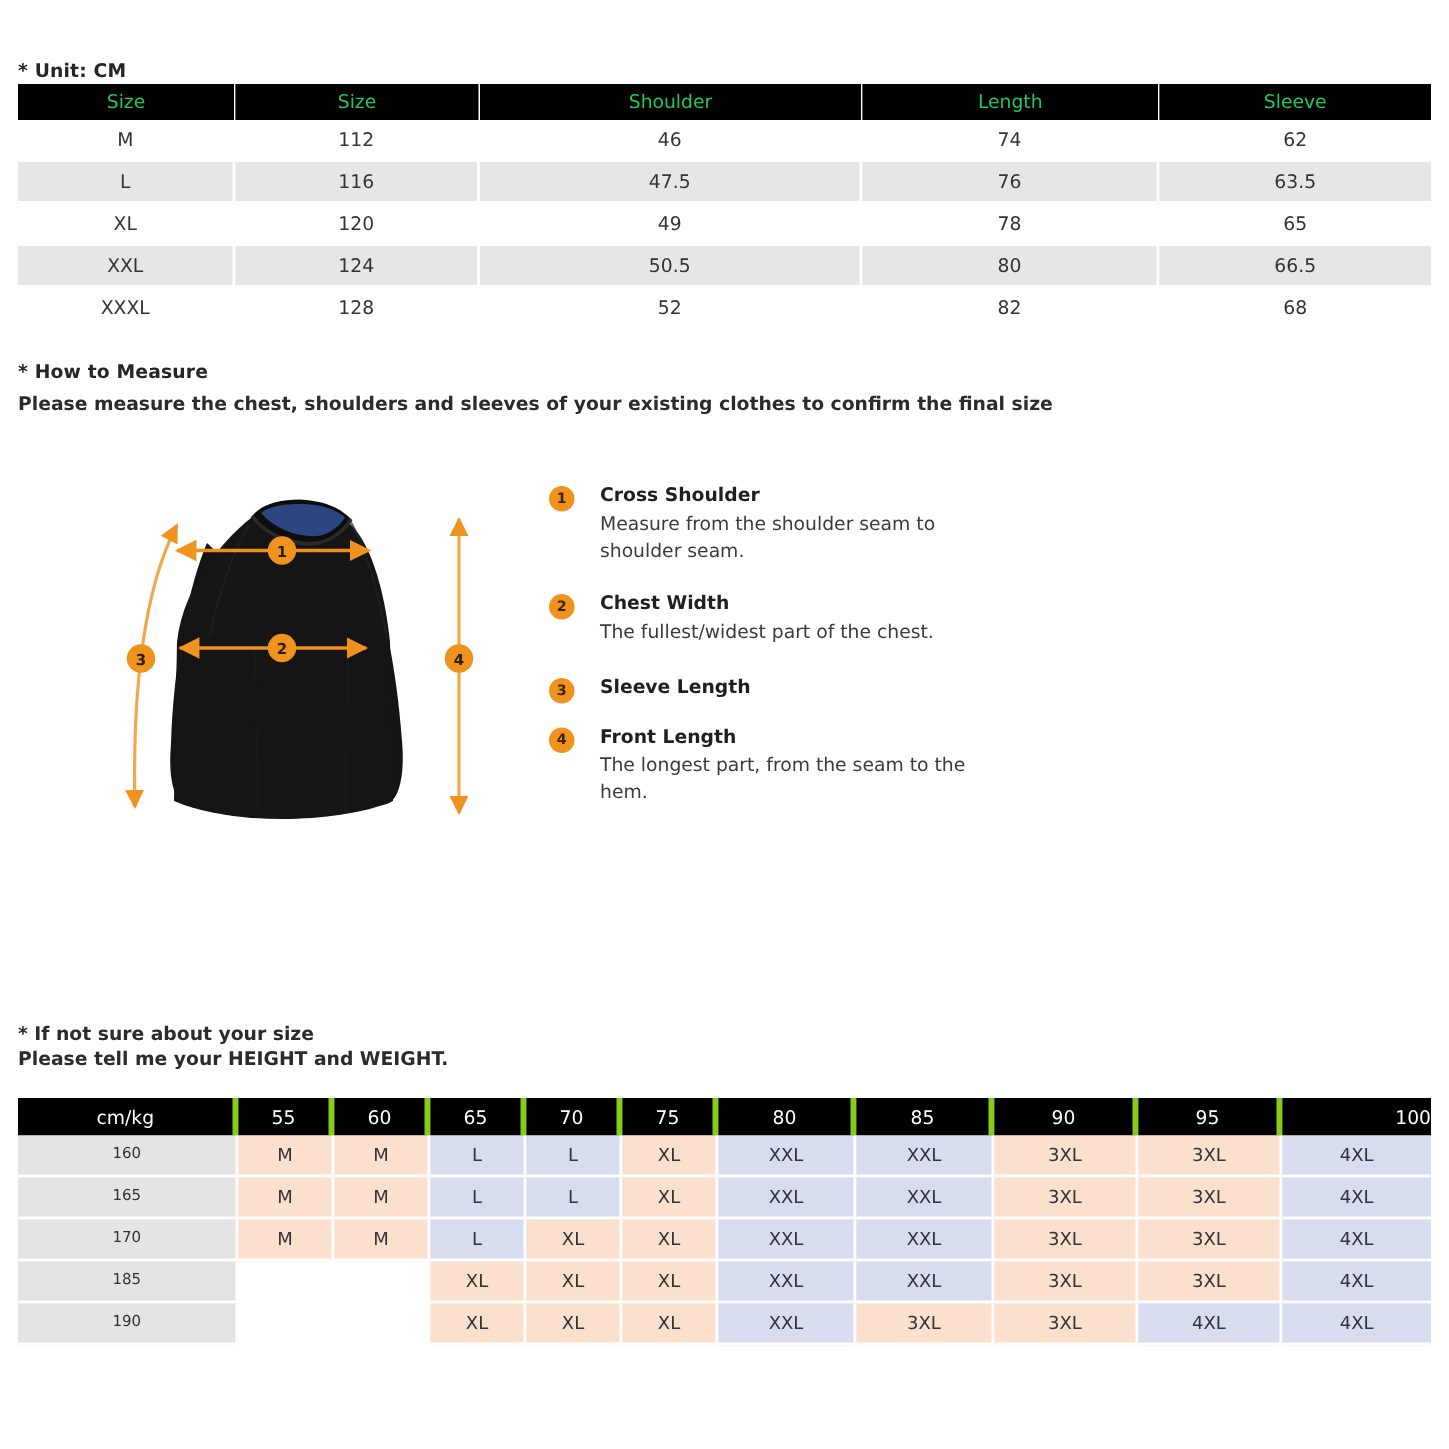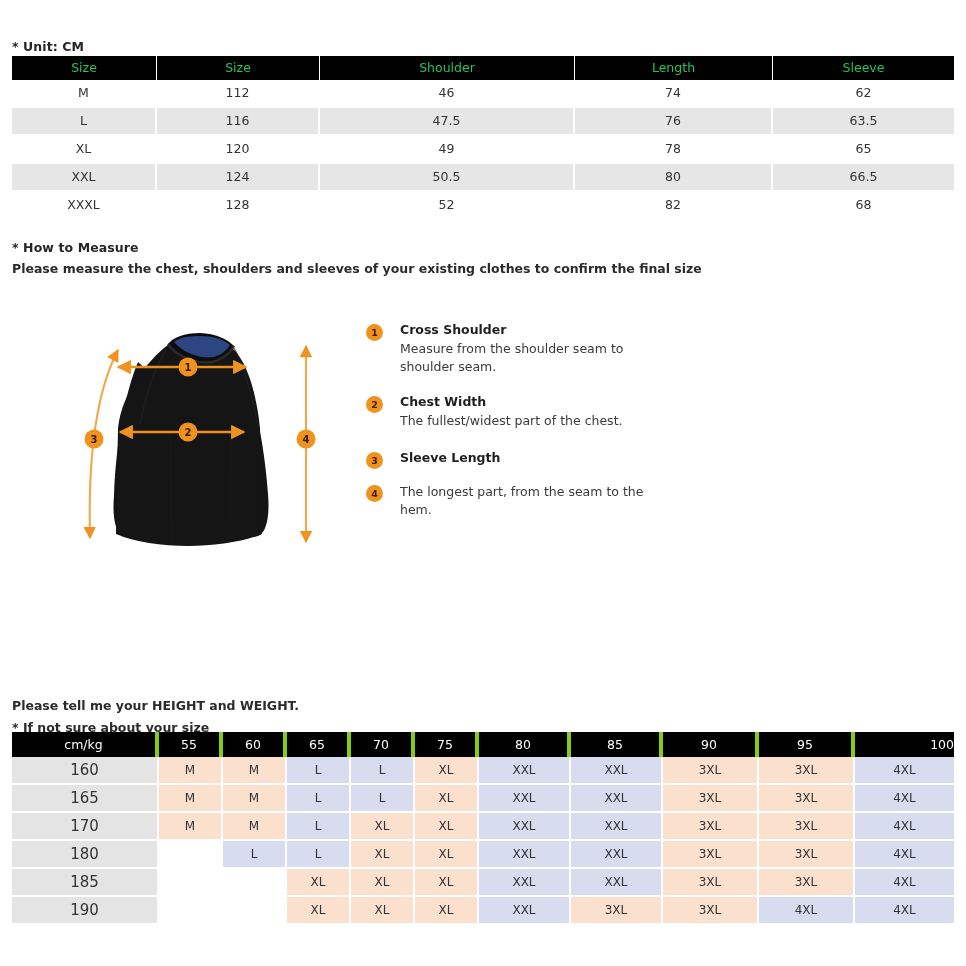--- a/index.html
+++ b/index.html
@@ -66,21 +66,21 @@
   }
   .legend-title{
     font-size:12.5px;font-weight:bold;color:#1f1f1f;
     margin:0 0 3px 0;line-height:15px;
   }
   .legend-desc{
     font-size:12.5px;color:#3a3a3a;line-height:18px;margin:0;
   }
 
   
-  #sure-line1{position:absolute;left:12px;top:681px;margin-top:39px;}
+  #sure-line1{position:absolute;left:12px;top:681px;}
   #sure-line2{position:absolute;left:12px;top:698px;}
 
   
   .matrix{
     position:absolute;left:12px;top:732px;width:942px;
     border-collapse:separate;border-spacing:0;table-layout:fixed;
   }
   .matrix th{
     background:#000000;color:#ffffff;
     font-size:12.5px;font-weight:normal;
@@ -88,21 +88,21 @@
     border-right:4px solid #84cc16;
   }
   .matrix th:last-child{border-right:none;text-align:right;}
   .matrix td{
     height:26px;line-height:26px;padding:0;text-align:center;
     font-size:12px;color:#33333a;
     border-right:2px solid #ffffff;
     border-bottom:2px solid #ffffff;
   }
   .matrix td:last-child{border-right:none;}
-  .matrix td.rowhdr{background:#e4e4e4;color:#333;font-size:15px;}
+  .matrix td.rowhdr{background:#e4e4e4;color:#333;font-size:10px;}
   .matrix td.peach{background:#fbe0ce;}
   .matrix td.blue{background:#d7dcee;}
   .matrix td.empty{background:#ffffff;}
 </style>
 </head>
 <body>
 
 <div class="page">
 
   <div class="note-bold" style="position:absolute;left:12px;top:39px;">* Unit: CM</div>
@@ -233,20 +233,21 @@
       <div class="legend-badge">2</div>
       <div class="legend-title">Chest Width</div>
       <div class="legend-desc">The fullest/widest part of the chest.</div>
     </div>
     <div class="legend-item">
       <div class="legend-badge">3</div>
       <div class="legend-title">Sleeve Length</div>
     </div>
     <div class="legend-item" style="margin-bottom:0">
       <div class="legend-badge">4</div>
+      <div class="legend-title">Front Length</div>
       <div class="legend-desc">The longest part, from the seam to the hem.</div>
     </div>
   </div>
 
   <div id="sure-line1" class="note-plain">* If not sure about your size</div>
   <div id="sure-line2" class="note-plain">Please tell me your HEIGHT and WEIGHT.</div>
 
   <table class="matrix">
     <colgroup>
       <col style="width:147px">
@@ -310,33 +311,20 @@
           <td class="blue">L</td>
           <td class="peach">XL</td>
           <td class="peach">XL</td>
           <td class="blue">XXL</td>
           <td class="blue">XXL</td>
           <td class="peach">3XL</td>
           <td class="peach">3XL</td>
           <td class="blue">4XL</td>
         </tr>
         <tr>
-          <td class="rowhdr">180</td>
-          <td class="empty"></td>
-          <td class="blue">L</td>
-          <td class="blue">L</td>
-          <td class="peach">XL</td>
-          <td class="peach">XL</td>
-          <td class="blue">XXL</td>
-          <td class="blue">XXL</td>
-          <td class="peach">3XL</td>
-          <td class="peach">3XL</td>
-          <td class="blue">4XL</td>
-        </tr>
-        <tr>
           <td class="rowhdr">185</td>
           <td class="empty"></td>
           <td class="empty"></td>
           <td class="peach">XL</td>
           <td class="peach">XL</td>
           <td class="peach">XL</td>
           <td class="blue">XXL</td>
           <td class="blue">XXL</td>
           <td class="peach">3XL</td>
           <td class="peach">3XL</td>

